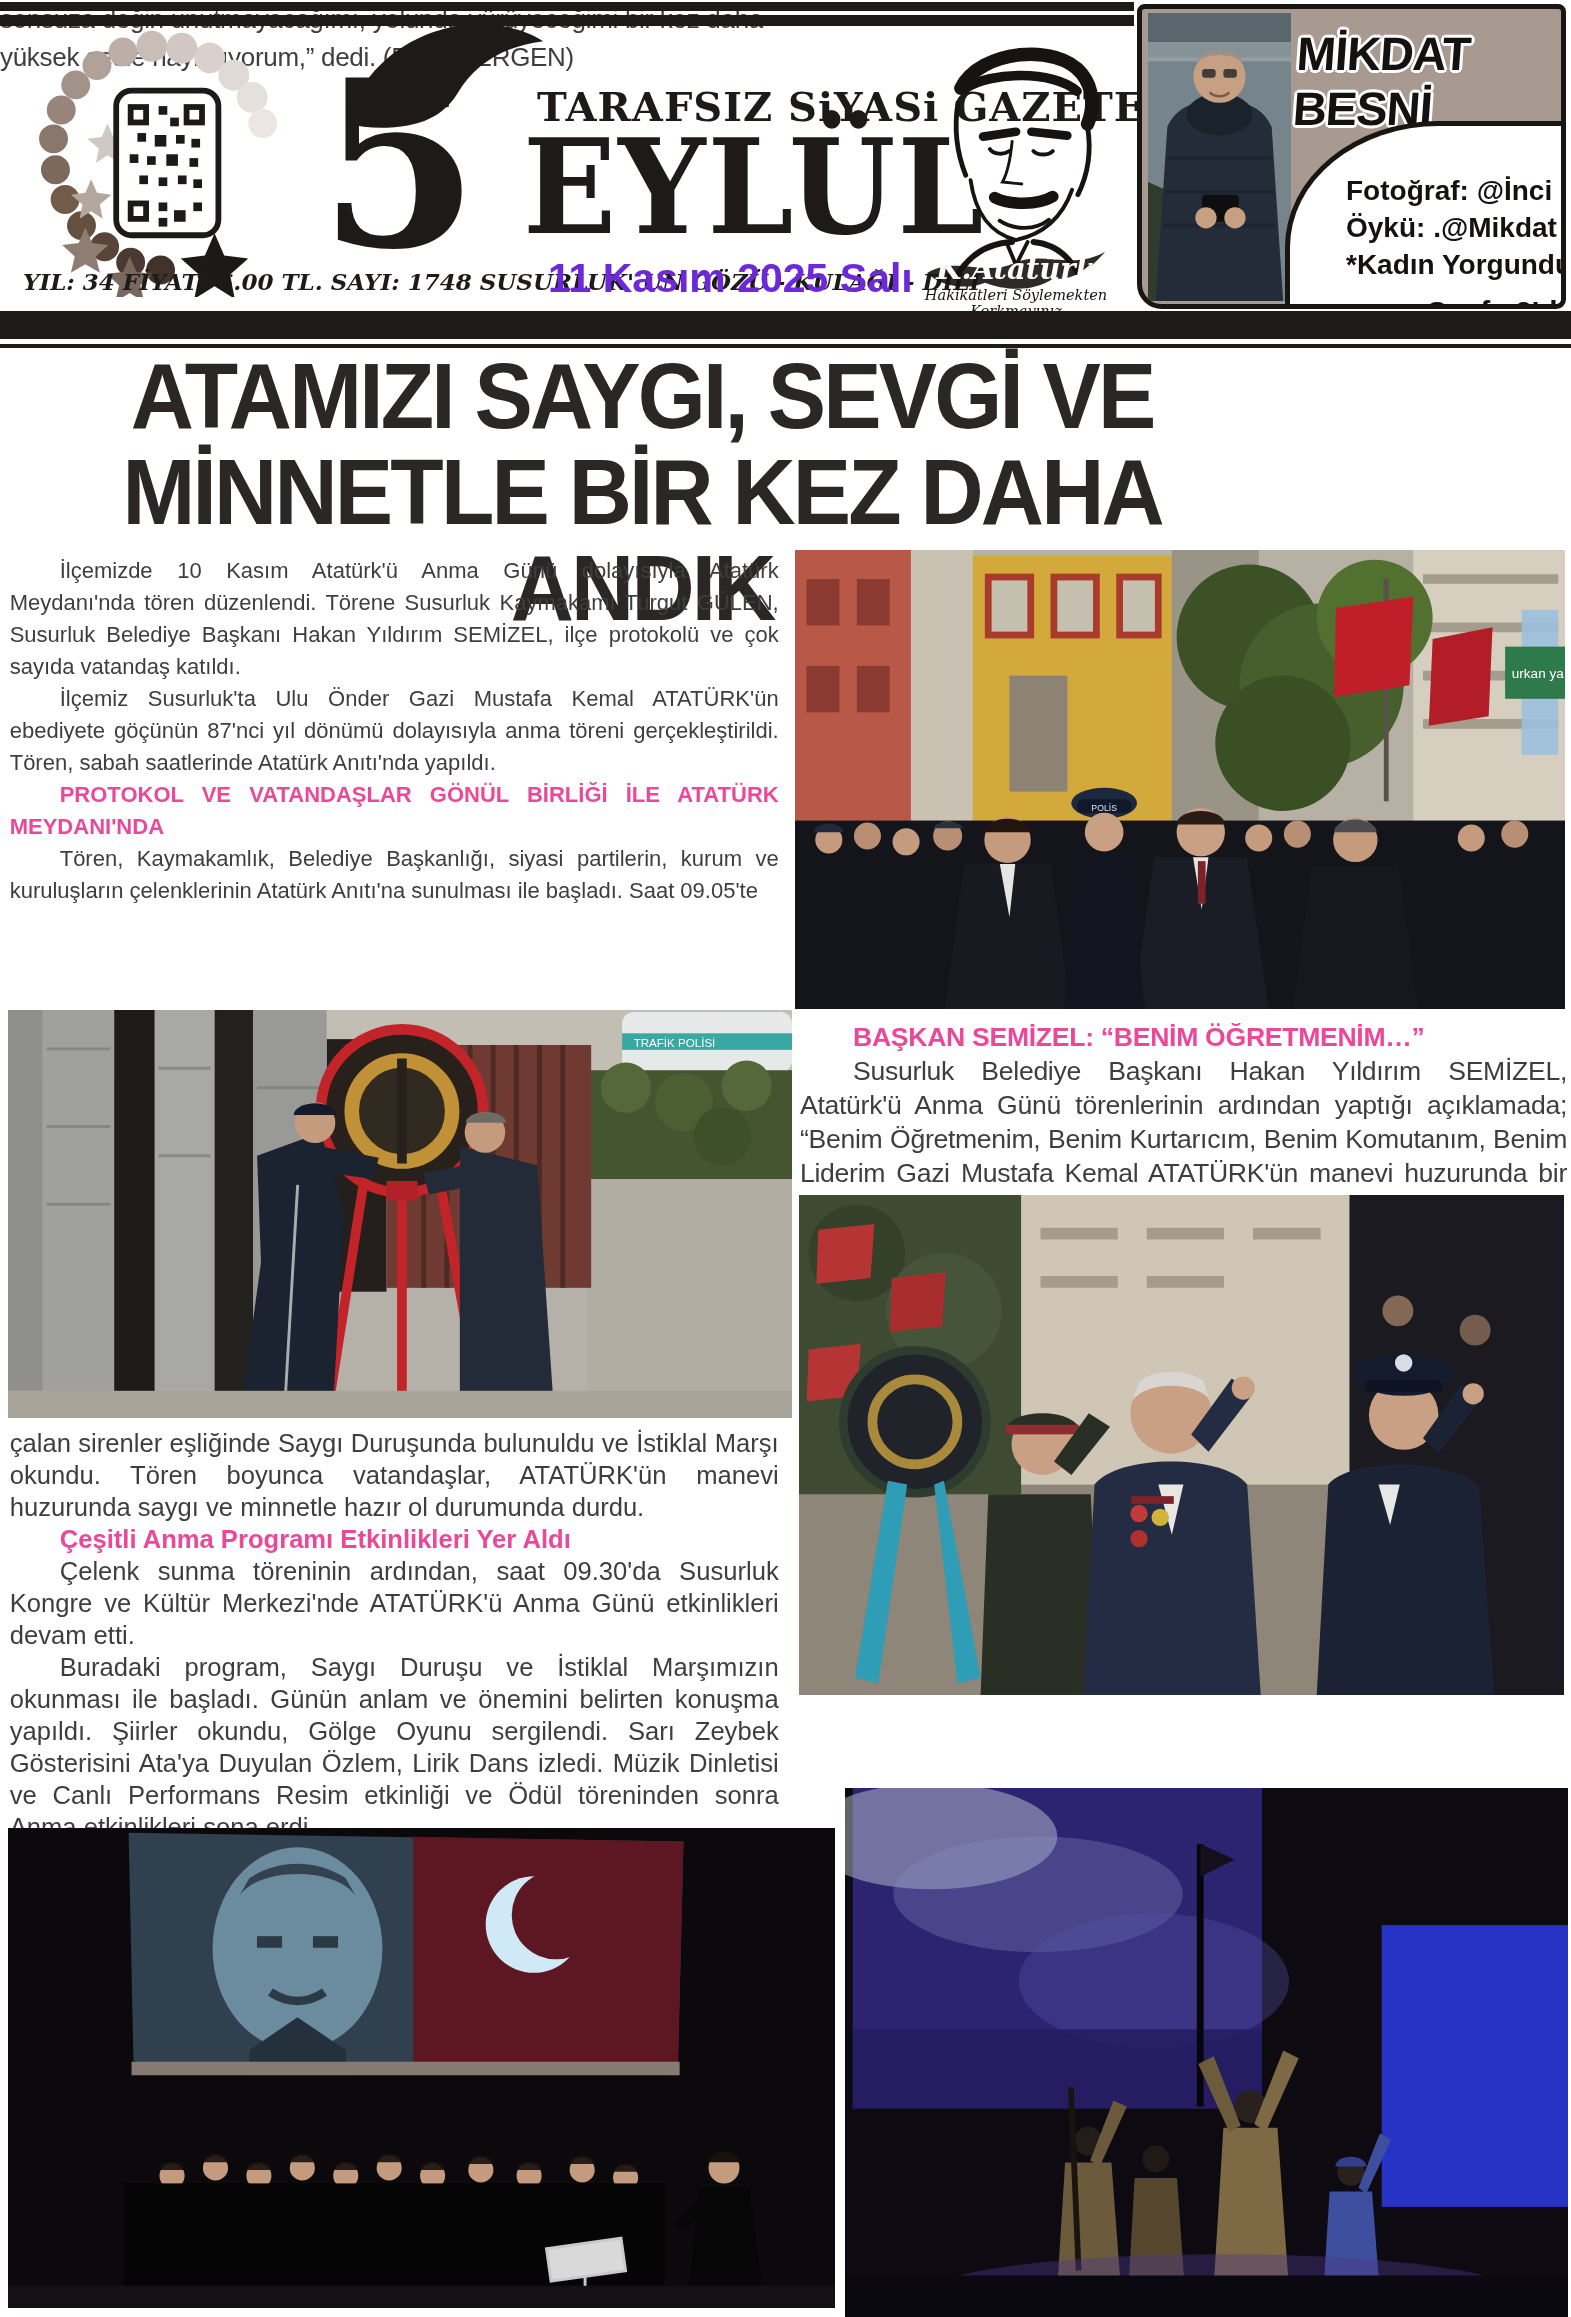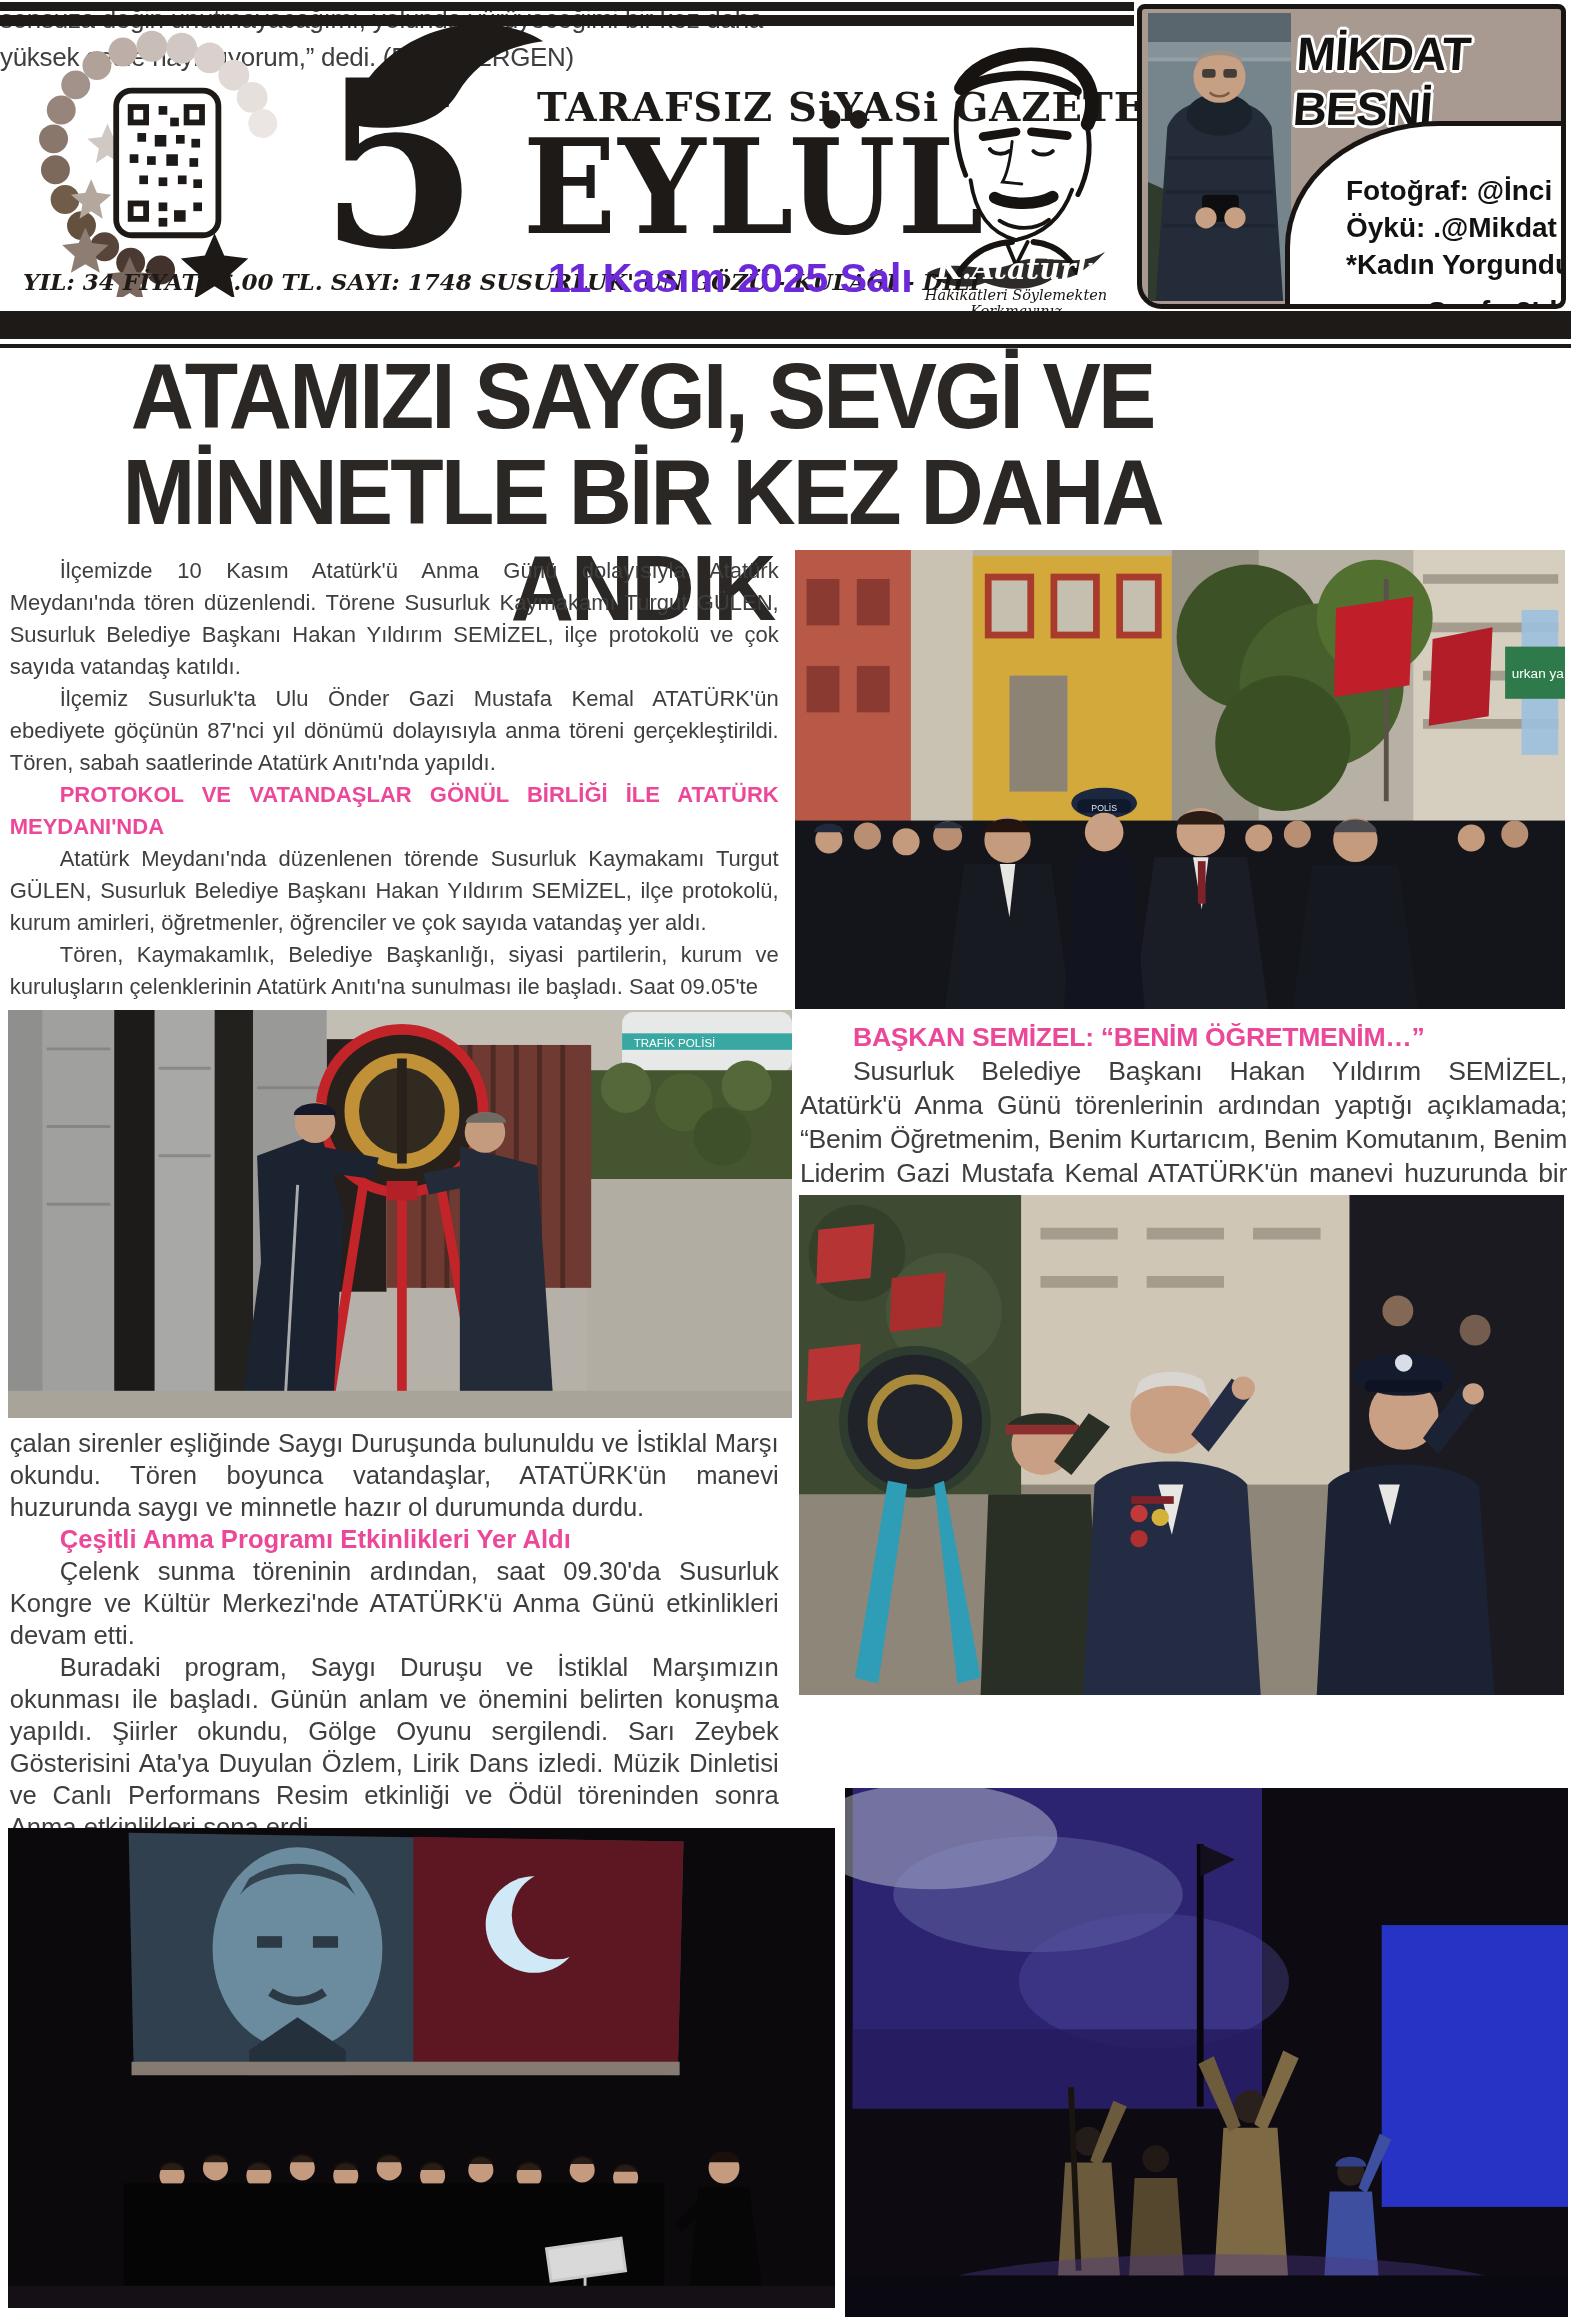--- a/index.html
+++ b/index.html
@@ -181,21 +181,20 @@
 
   <div id="headline">
     <div>ATAMIZI SAYGI, SEVGİ VE</div>
     <div>MİNNETLE BİR KEZ DAHA ANDIK</div>
   </div>
 
   <div id="col-left-top" class="col">
     <p>İlçemizde 10 Kasım Atatürk'ü Anma Günü dolayısıyla Atatürk Meydanı'nda tören düzenlendi. Törene Susurluk Kaymakamı Turgut GÜLEN, Susurluk Belediye Başkanı Hakan Yıldırım SEMİZEL, ilçe protokolü ve çok sayıda vatandaş katıldı.</p>
     <p>İlçemiz Susurluk'ta Ulu Önder Gazi Mustafa Kemal ATATÜRK'ün ebediyete göçünün 87'nci yıl dönümü dolayısıyla anma töreni gerçekleştirildi. Tören, sabah saatlerinde Atatürk Anıtı'nda yapıldı.</p>
     <p class="sub">PROTOKOL VE VATANDAŞLAR GÖNÜL BİRLİĞİ İLE ATATÜRK MEYDANI'NDA</p>
-    <p>Atatürk Meydanı'nda düzenlenen törende Susurluk Kaymakamı Turgut GÜLEN, Susurluk Belediye Başkanı Hakan Yıldırım SEMİZEL, ilçe protokolü, kurum amirleri, öğretmenler, öğrenciler ve çok sayıda vatandaş yer aldı.</p>
     <p>Tören, Kaymakamlık, Belediye Başkanlığı, siyasi partilerin, kurum ve kuruluşların çelenklerinin Atatürk Anıtı'na sunulması ile başladı. Saat 09.05'te</p>
   </div>
 
   <div class="pho" style="left:795px;top:550px;width:770px;height:459px;">
     <svg viewBox="0 0 797 475" preserveAspectRatio="none">
       <rect width="797" height="475" fill="#b7b0a4"></rect>
       <rect x="0" y="0" width="120" height="295" fill="#b85948"></rect>
       <rect x="12" y="30" width="34" height="48" fill="#8a3a30"></rect>
         <rect x="64" y="30" width="34" height="48" fill="#8a3a30"></rect>
       <rect x="12" y="120" width="34" height="48" fill="#8a3a30"></rect>

